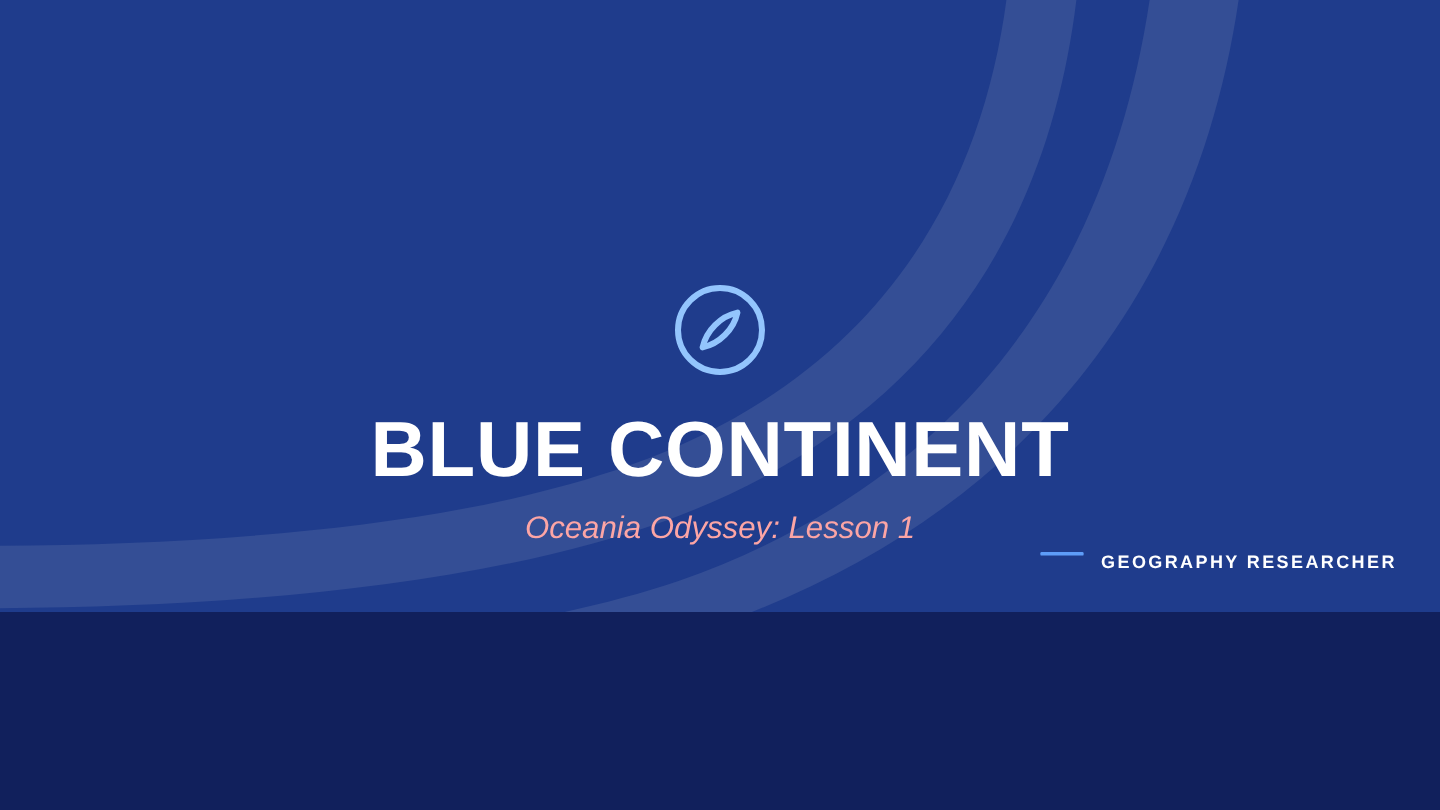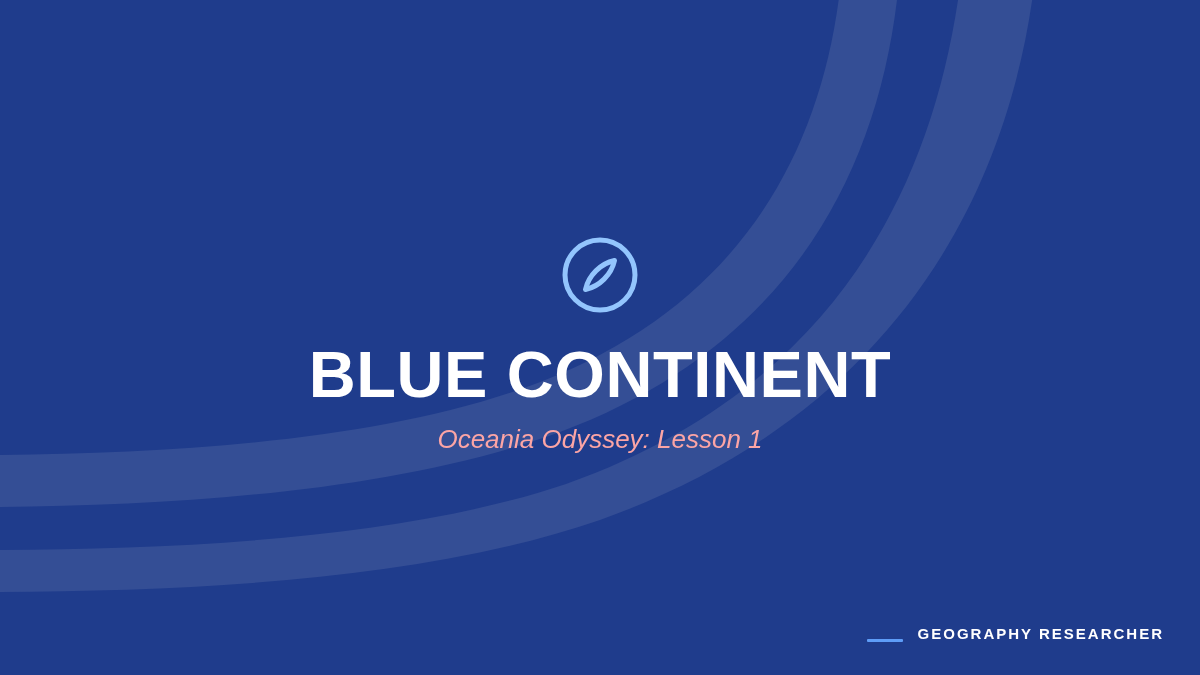--- a/index.html
+++ b/index.html
@@ -4,21 +4,21 @@
 <title>Blue Continent</title>
 <style>
   html, body {
     margin: 0;
     padding: 0;
     background: #11205c;
   }
   #slide {
     position: relative;
     width: 1200px;
-    height: 675px;
+    height: 510px;
     overflow: hidden;
     background: #1f3c8c;
     font-family: "Liberation Sans", "DejaVu Sans", sans-serif;
     -webkit-font-smoothing: antialiased;
   }
 
   
   #bg-decor {
     position: absolute;
     inset: 0;
@@ -73,21 +73,21 @@
     text-align: center;
     white-space: nowrap;
   }
 
   
   #footer {
     position: absolute;
     right: 36px;
     bottom: 33px;
     display: flex;
-    align-items: flex-end;
+    align-items: flex-start;
     gap: 15px;
     z-index: 4;
     margin-top: 28px;
   }
   #footer-rule {
     display: block;
     width: 36px;
     height: 3px;
     background: #5e9df8;
     border-radius: 1px;

